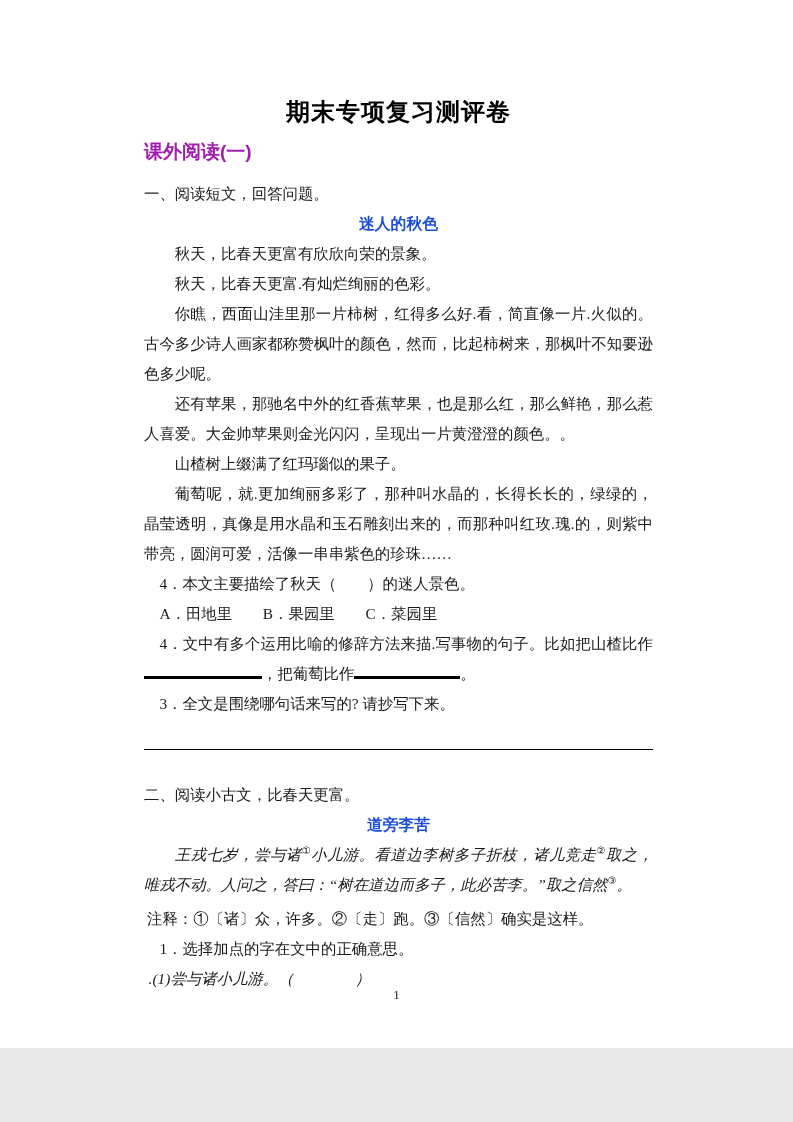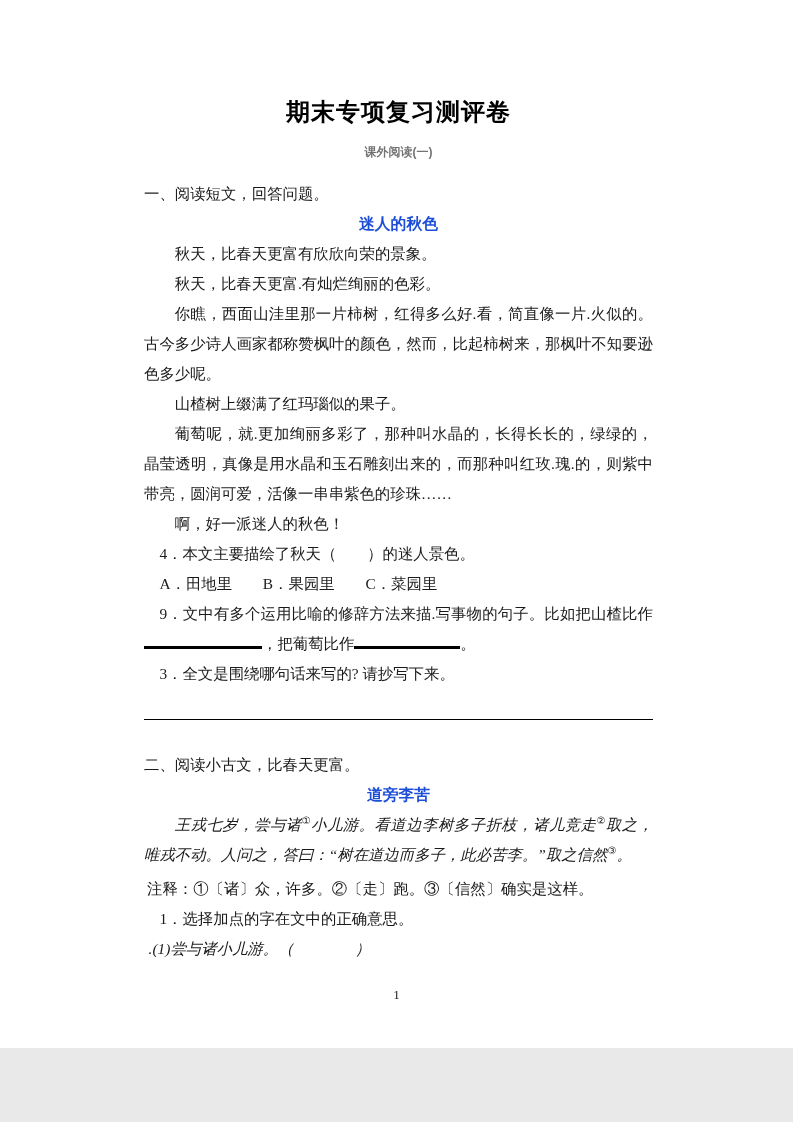--- a/index.html
+++ b/index.html
@@ -11,22 +11,22 @@
     font-size:15.4px; line-height:30px;
     padding:95px 140px 0 144px;
     overflow:hidden;
   }
   .title {
     text-align:center; font-family:"Liberation Sans","DejaVu Sans",sans-serif;
     font-size:24px; font-weight:700; letter-spacing:1px;
     line-height:34px; margin-bottom:10px; color:#000;
   }
   .subtitle {
-    text-align:center; font-family:"Liberation Sans","DejaVu Sans",sans-serif;
-    font-size:12px; font-weight:700; line-height:26px; margin-bottom:14px; color:#737373;
+    font-family:"Liberation Sans","DejaVu Sans",sans-serif;
+    font-size:19px; font-weight:700; line-height:26px; margin-bottom:14px; color:#a21caf;
   }
   .section-heading { text-align:left; }
   .passage-title { text-align:center; font-weight:700; font-size:15.8px; line-height:30px; color:#1d4ed8; }
   .para { text-align:justify; text-indent:2em; }
   .question { text-align:justify; text-indent:1em; }
   .options { text-indent:1em; }
   .blank {
     display:inline-block; width:118px; height:14px;
     border-bottom:3px solid #000; vertical-align:baseline;
   }
@@ -49,28 +49,28 @@
 
   <h1 class="title">期末专项复习测评卷</h1>
   <h2 class="subtitle">课外阅读(一)</h2>
 
   <p class="section-heading">一、阅读短文，回答问题。</p>
   <h3 class="passage-title">迷人的秋色</h3>
 
   <p class="para">秋天，比春天更富有欣欣向荣的景象。</p>
   <p class="para">秋天，比春天更富.有灿烂绚丽的色彩。</p>
   <p class="para">你瞧，西面山洼里那一片柿树，红得多么好.看，简直像一片.火似的。古今多少诗人画家都称赞枫叶的颜色，然而，比起柿树来，那枫叶不知要逊色多少呢。</p>
+  <p class="para">还有苹果，那驰名中外的红香蕉苹果，也是那么红，那么鲜艳，那么惹人喜爱。大金帅苹果则金光闪闪，呈现出一片黄澄澄的颜色。。</p>
   <p class="para">山楂树上缀满了红玛瑙似的果子。</p>
   <p class="para">葡萄呢，就.更加绚丽多彩了，那种叫水晶的，长得长长的，绿绿的，晶莹透明，真像是用水晶和玉石雕刻出来的，而那种叫红玫.瑰.的，则紫中带亮，圆润可爱，活像一串串紫色的珍珠……</p>
-  <p class="para">啊，好一派迷人的秋色！</p>
 
   <p class="question">4．本文主要描绘了秋天（　　）的迷人景色。</p>
   <p class="options">A．田地里　　B．果园里　　C．菜园里</p>
 
-  <p class="question"><span>9．文中有多个运用比喻的修辞方法来描.写事物的句子。比如把山楂比作</span><span class="blank"></span><span>，把葡萄比作</span><span class="blank narrow"></span><span>。</span></p>
+  <p class="question"><span>4．文中有多个运用比喻的修辞方法来描.写事物的句子。比如把山楂比作</span><span class="blank"></span><span>，把葡萄比作</span><span class="blank narrow"></span><span>。</span></p>
 
   <p class="question">3．全文是围绕哪句话来写的? 请抄写下来。</p>
 
   <hr class="divider">
 
   <p class="section-heading">二、阅读小古文，比春天更富。</p>
   <h3 class="passage-title">道旁李苦</h3>
 
   <p class="para classical"><span>王戎七岁，尝与诸</span><sup class="fnote">①</sup><span>小儿游。看道边李树多子折枝，诸儿竞走</span><sup class="fnote">②</sup><span>取之，唯戎不动。人问之，答曰：“树在道边而多子，此必苦李。”取之信然</span><sup class="fnote">③</sup><span>。</span></p>
 

